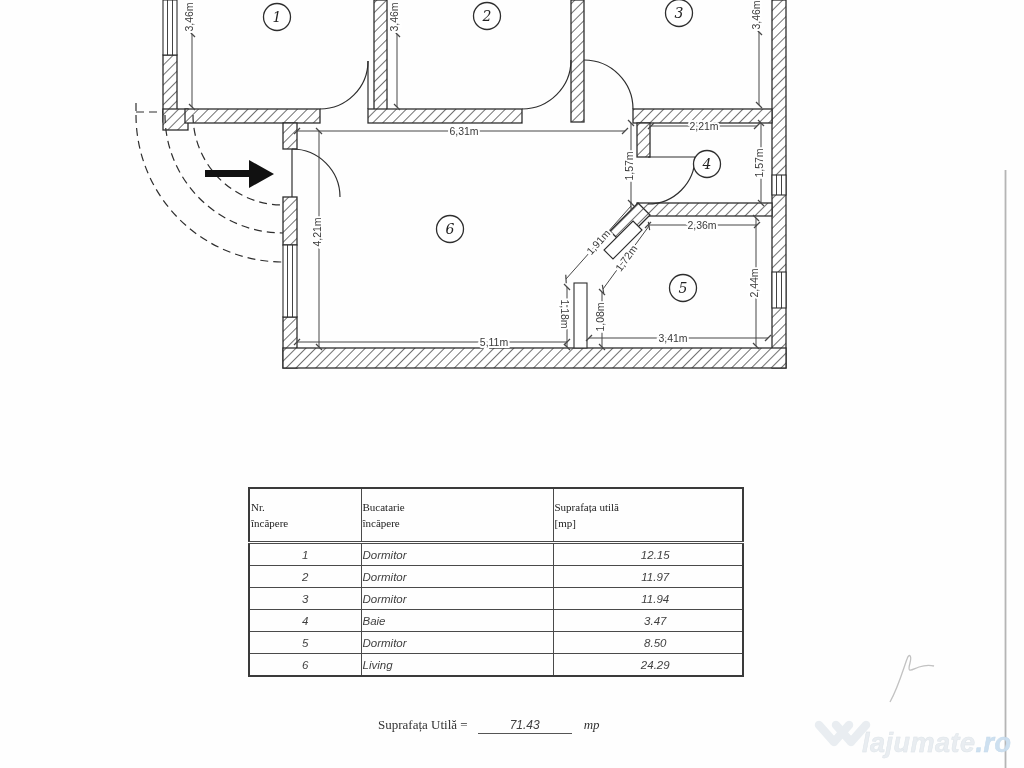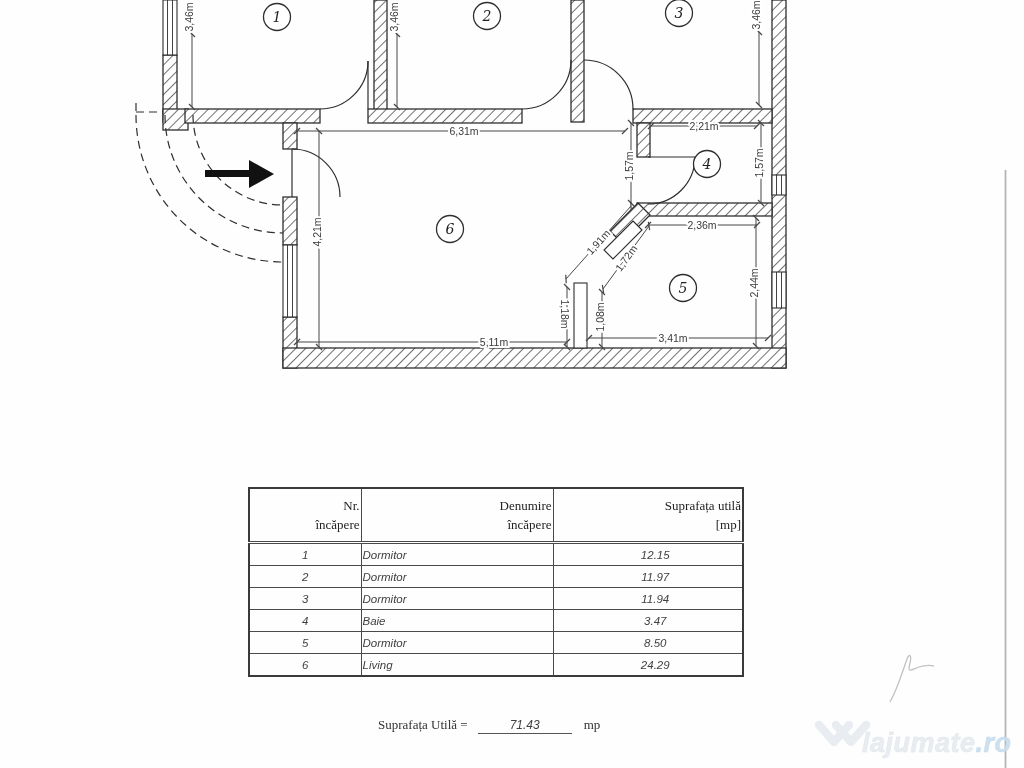--- a/index.html
+++ b/index.html
@@ -25,37 +25,37 @@
     font-family:"DejaVu Serif",serif;font-style:italic;font-size:14px;fill:#222;
     text-anchor:middle;dominant-baseline:central;
   }
   
   .areas-table-wrap{position:absolute;left:248px;top:487px;width:494px;}
   table.areas{border-collapse:collapse;table-layout:fixed;width:100%;
     font-family:"Liberation Serif",serif;color:#222;}
   table.areas,table.areas td,table.areas th{border:1px solid #4a4a4a;}
   table.areas{border:2px solid #3a3a3a;}
   table.areas thead th{
-    border-bottom:3px double #4a4a4a;font-weight:normal;font-size:13px;
-    height:50px;vertical-align:middle;text-align:right;line-height:1.5;
+    border-bottom:3px double #4a4a4a;font-weight:normal;font-size:11px;
+    height:50px;vertical-align:middle;text-align:left;line-height:1.5;
   }
   table.areas tbody td{
     height:19px;font-size:11.5px;font-style:italic;color:#3f3f3f;
     font-family:"Liberation Sans",sans-serif;
   }
   td.c-nr{text-align:center;}
   td.c-name{text-align:left;}
   td.c-area{text-align:center;padding-left:16px;}
   
   .total-line{position:absolute;left:378px;top:717px;font-family:"Liberation Serif",serif;
     font-size:13px;color:#333;}
   .total-value{display:inline-block;width:94px;text-align:center;border-bottom:1.1px solid #555;
     font-family:"Liberation Sans",sans-serif;font-style:italic;font-size:12px;color:#3f3f3f;
     margin-left:10px;padding-bottom:1px;}
-  .total-unit{margin-left:12px;}
+  .total-unit{margin-left:12px;font-style:italic;}
   
   .watermark{position:absolute;left:810px;top:710px;width:205px;height:54px;opacity:0.95;font-style:italic;}
 </style>
 </head>
 <body>
 
 <svg width="1024" height="768" viewBox="0 0 1024 768" style="position:absolute;left:0;top:0;">
   <defs>
     <pattern id="hatch" width="7" height="7" patternUnits="userSpaceOnUse" patternTransform="rotate(45)">
       <rect width="7" height="7" fill="#ffffff"></rect>
@@ -211,21 +211,21 @@
         <col style="width:192px">
         <col style="width:190px">
       </colgroup>
     <thead>
       <tr>
         <th>
           <span>Nr.</span><br>
           <span>încăpere</span>
         </th>
         <th>
-          <span>Denumire</span><br>
+          <span>Bucatarie</span><br>
           <span>încăpere</span>
         </th>
         <th>
           <span>Suprafața utilă</span><br>
           <span>[mp]</span>
         </th>
       </tr>
     </thead>
     <tbody>
       <tr>

